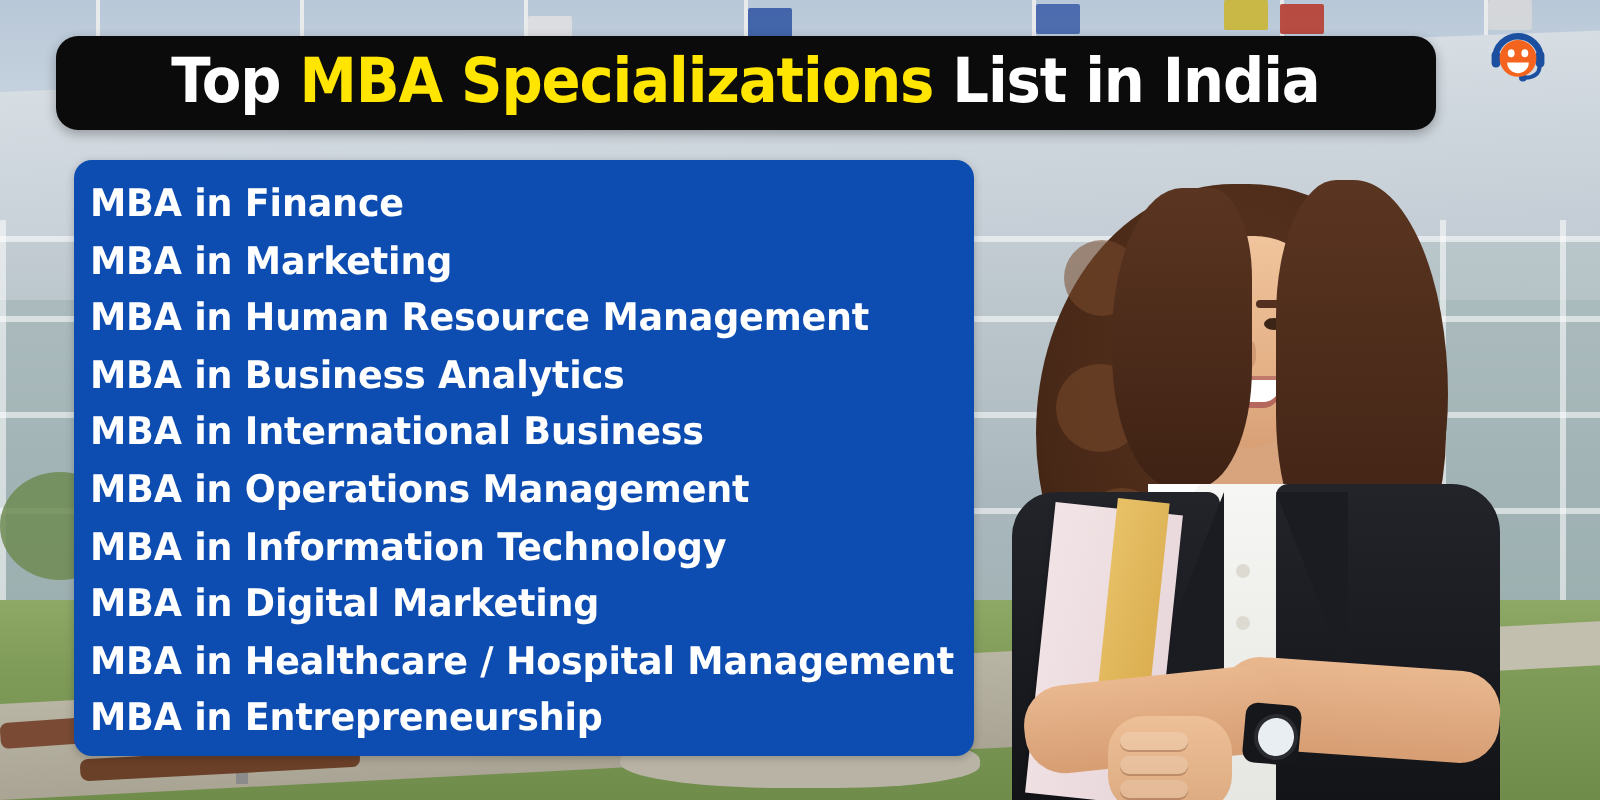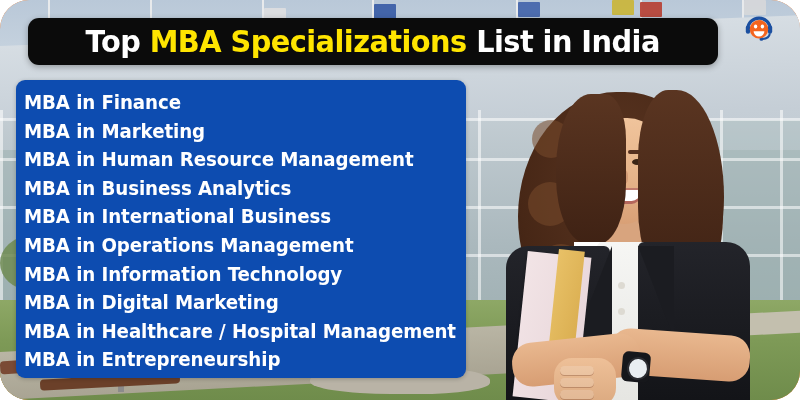--- a/index.html
+++ b/index.html
@@ -10,21 +10,20 @@
   body {
     font-family: "Liberation Sans", sans-serif;
   }
 
   #banner {
     position: relative;
     width: 800px;
     height: 400px;
     overflow: hidden;
     background: #f97316;
-    border-radius: 29px;
   }
 
   
   .bg-layer { position: absolute; inset: 0; }
 
   
   .sky {
     position: absolute;
     left: 0; top: 0; width: 800px; height: 150px;
     background: linear-gradient(180deg, #b9c8d8 0%, #cdd8e2 55%, #dfe5ea 100%);
@@ -269,21 +268,21 @@
     line-height: 1;
     color: #ffffff;
     white-space: nowrap;
     transform: scaleX(0.93);
   }
   #title-text .hl { color: #ffe500; }
 
   
   #list-panel {
     position: absolute;
-    left: 16px; top: 80px;
+    left: 37px; top: 80px;
     width: 450px; height: 298px;
     background: #0d4cb0;
     border-radius: 9px;
     padding: 8px 0 0 8px;
     box-sizing: border-box;
     box-shadow: 0 1px 4px rgba(0,0,0,.22);
   }
   .list-item {
     color: #ffffff;
     font-family: "DejaVu Sans", sans-serif;

